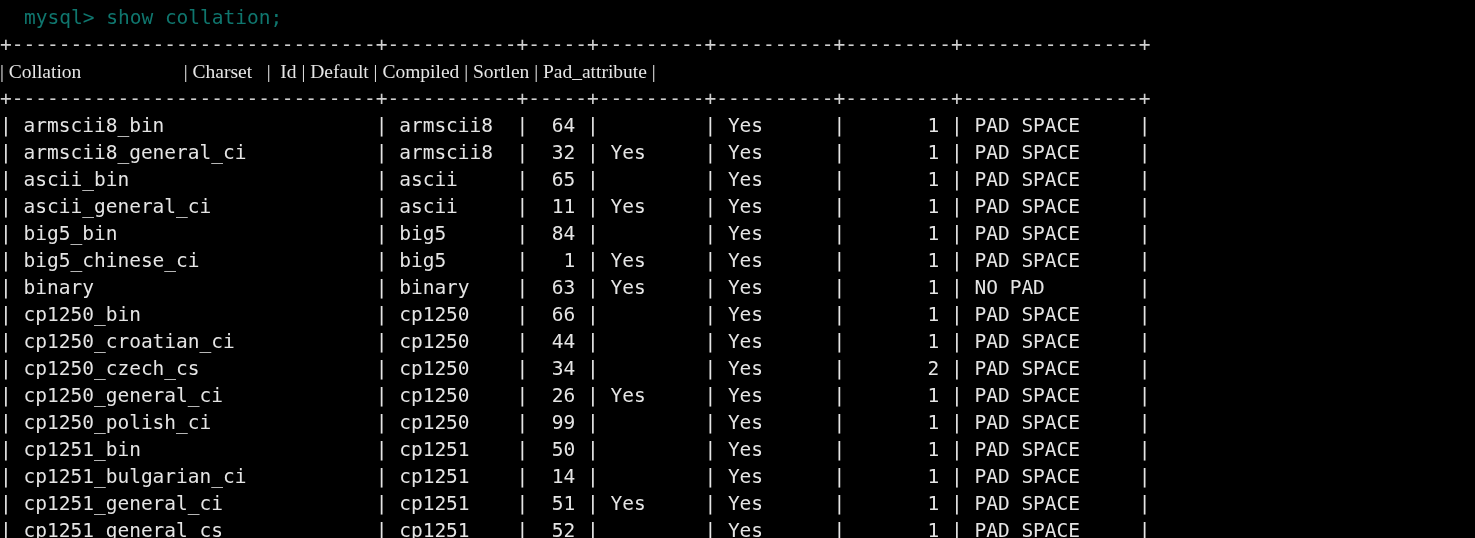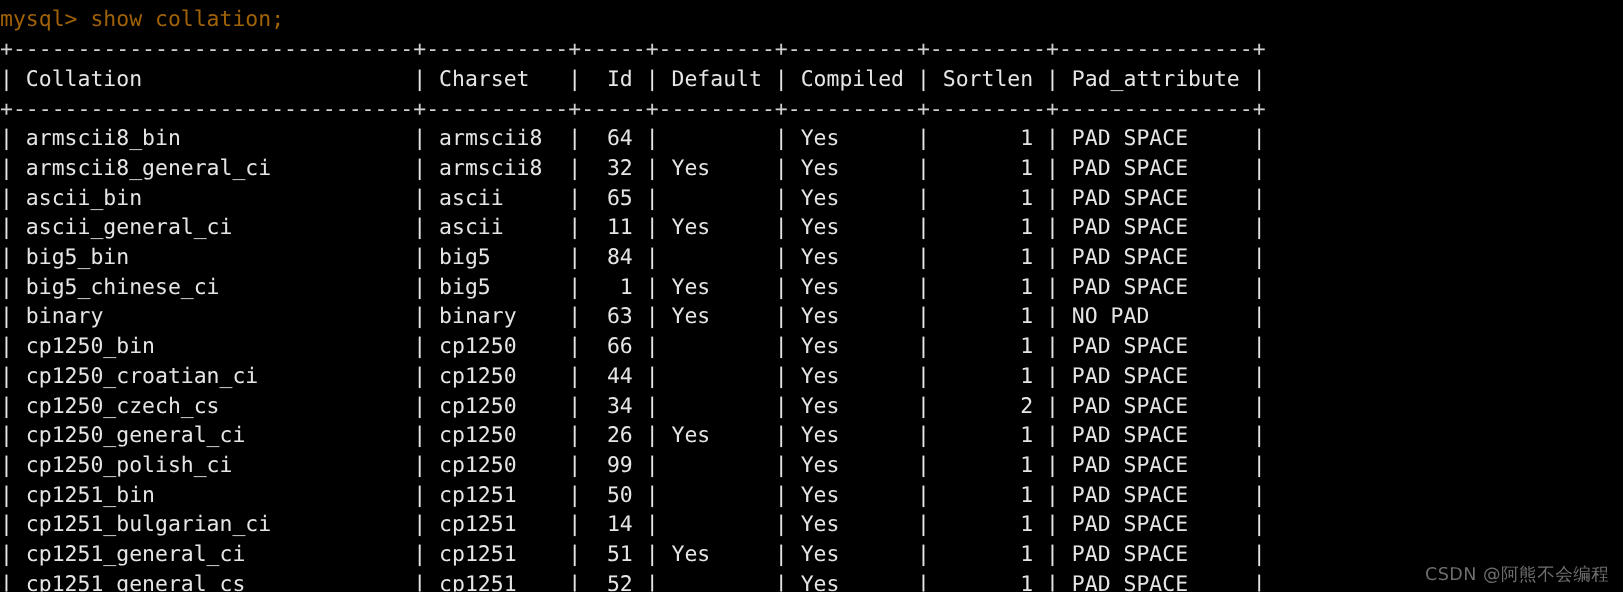--- a/index.html
+++ b/index.html
@@ -25,36 +25,35 @@
     position: absolute;
     left: 0px;
     top: 4px;
     white-space: pre;
   }
   .line {
     height: 27px;
     white-space: pre;
     display: block;
   }
-  .prompt-line { color: #a16207; }
+  .prompt-line { color: #0f766e; padding-left: 24px; }
   .rule { color: #cfcfcf; }
   .cell { color: #e5e5e5; }
-  .hdr { color: #e6e6e6; }
+  .hdr { color: #e6e6e6; font-family: Liberation Serif, serif; }
   .watermark {
     position: absolute;
     right: 12px;
     bottom: 6px;
     color: #6e6e6e;
     font-family: "DejaVu Sans", "Liberation Sans", sans-serif;
     font-size: 16px;
     line-height: 20px;
     letter-spacing: 0.4px;
     white-space: pre;
     user-select: none;
   }
 </style>
 </head>
 <body>
 
 <div id="terminal">
   <div id="screen"><span class="line prompt-line">mysql&gt; show collation;</span><span class="line rule">+-------------------------------+-----------+-----+---------+----------+---------+---------------+</span><span class="line hdr">| Collation                     | Charset   |  Id | Default | Compiled | Sortlen | Pad_attribute |</span><span class="line rule">+-------------------------------+-----------+-----+---------+----------+---------+---------------+</span><span class="line cell">| armscii8_bin                  | armscii8  |  64 |         | Yes      |       1 | PAD SPACE     |</span><span class="line cell">| armscii8_general_ci           | armscii8  |  32 | Yes     | Yes      |       1 | PAD SPACE     |</span><span class="line cell">| ascii_bin                     | ascii     |  65 |         | Yes      |       1 | PAD SPACE     |</span><span class="line cell">| ascii_general_ci              | ascii     |  11 | Yes     | Yes      |       1 | PAD SPACE     |</span><span class="line cell">| big5_bin                      | big5      |  84 |         | Yes      |       1 | PAD SPACE     |</span><span class="line cell">| big5_chinese_ci               | big5      |   1 | Yes     | Yes      |       1 | PAD SPACE     |</span><span class="line cell">| binary                        | binary    |  63 | Yes     | Yes      |       1 | NO PAD        |</span><span class="line cell">| cp1250_bin                    | cp1250    |  66 |         | Yes      |       1 | PAD SPACE     |</span><span class="line cell">| cp1250_croatian_ci            | cp1250    |  44 |         | Yes      |       1 | PAD SPACE     |</span><span class="line cell">| cp1250_czech_cs               | cp1250    |  34 |         | Yes      |       2 | PAD SPACE     |</span><span class="line cell">| cp1250_general_ci             | cp1250    |  26 | Yes     | Yes      |       1 | PAD SPACE     |</span><span class="line cell">| cp1250_polish_ci              | cp1250    |  99 |         | Yes      |       1 | PAD SPACE     |</span><span class="line cell">| cp1251_bin                    | cp1251    |  50 |         | Yes      |       1 | PAD SPACE     |</span><span class="line cell">| cp1251_bulgarian_ci           | cp1251    |  14 |         | Yes      |       1 | PAD SPACE     |</span><span class="line cell">| cp1251_general_ci             | cp1251    |  51 | Yes     | Yes      |       1 | PAD SPACE     |</span><span class="line cell">| cp1251_general_cs             | cp1251    |  52 |         | Yes      |       1 | PAD SPACE     |</span></div>
-  <div class="watermark">CSDN @阿熊不会编程</div>
 </div>
 
 </body></html>

